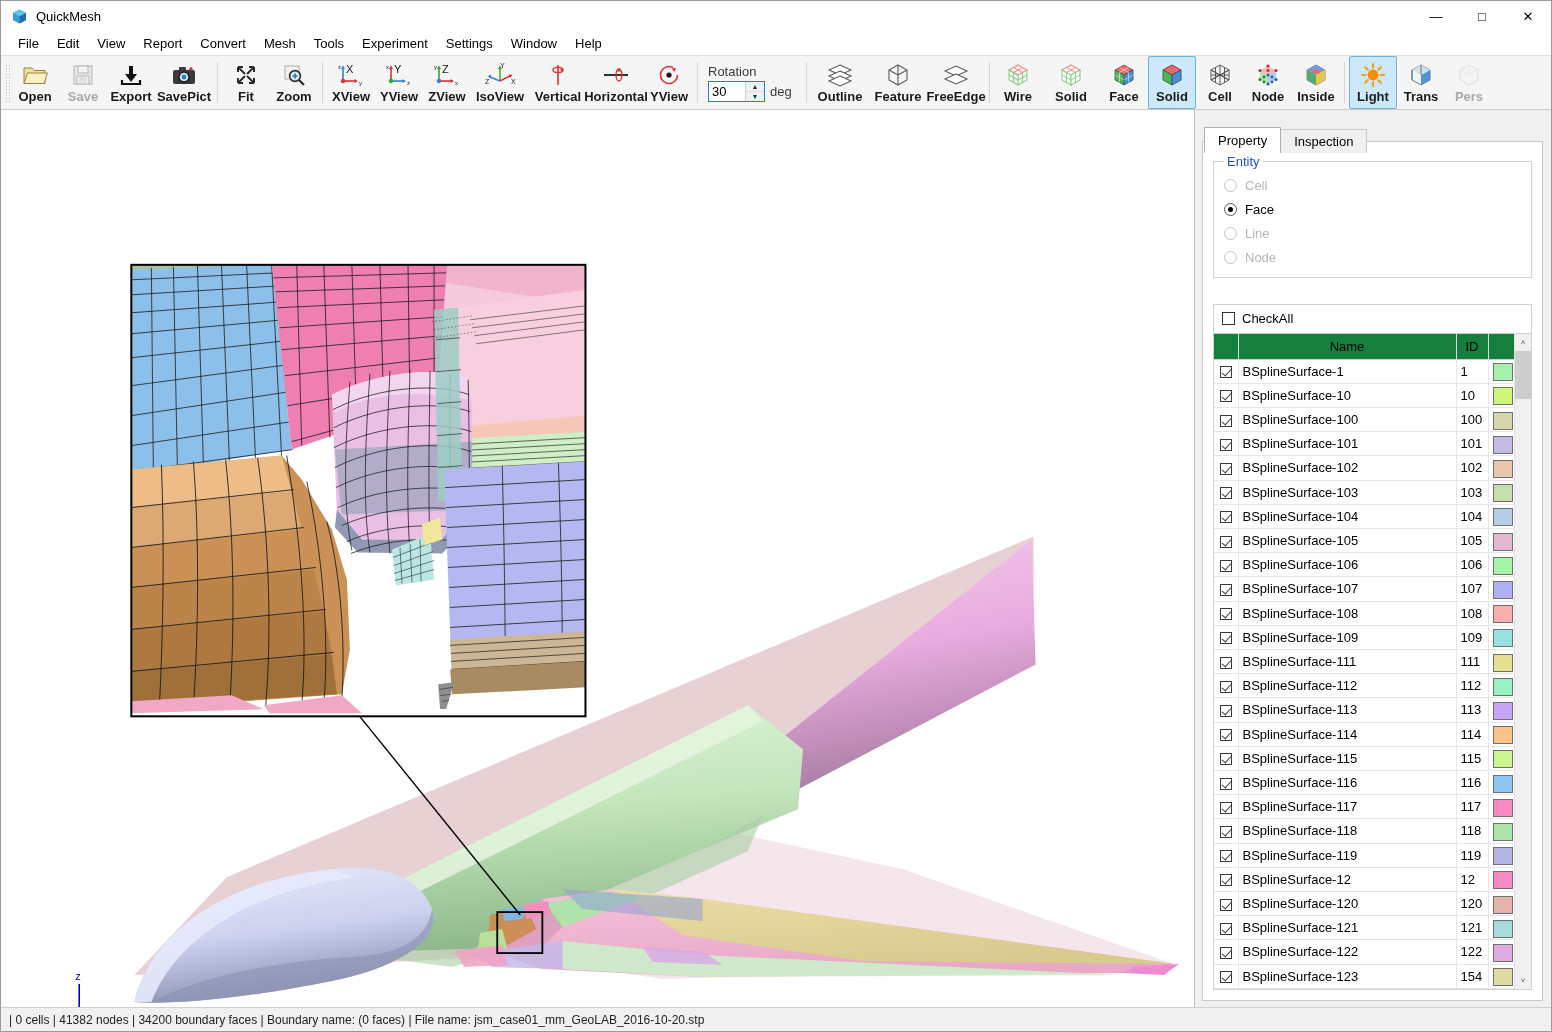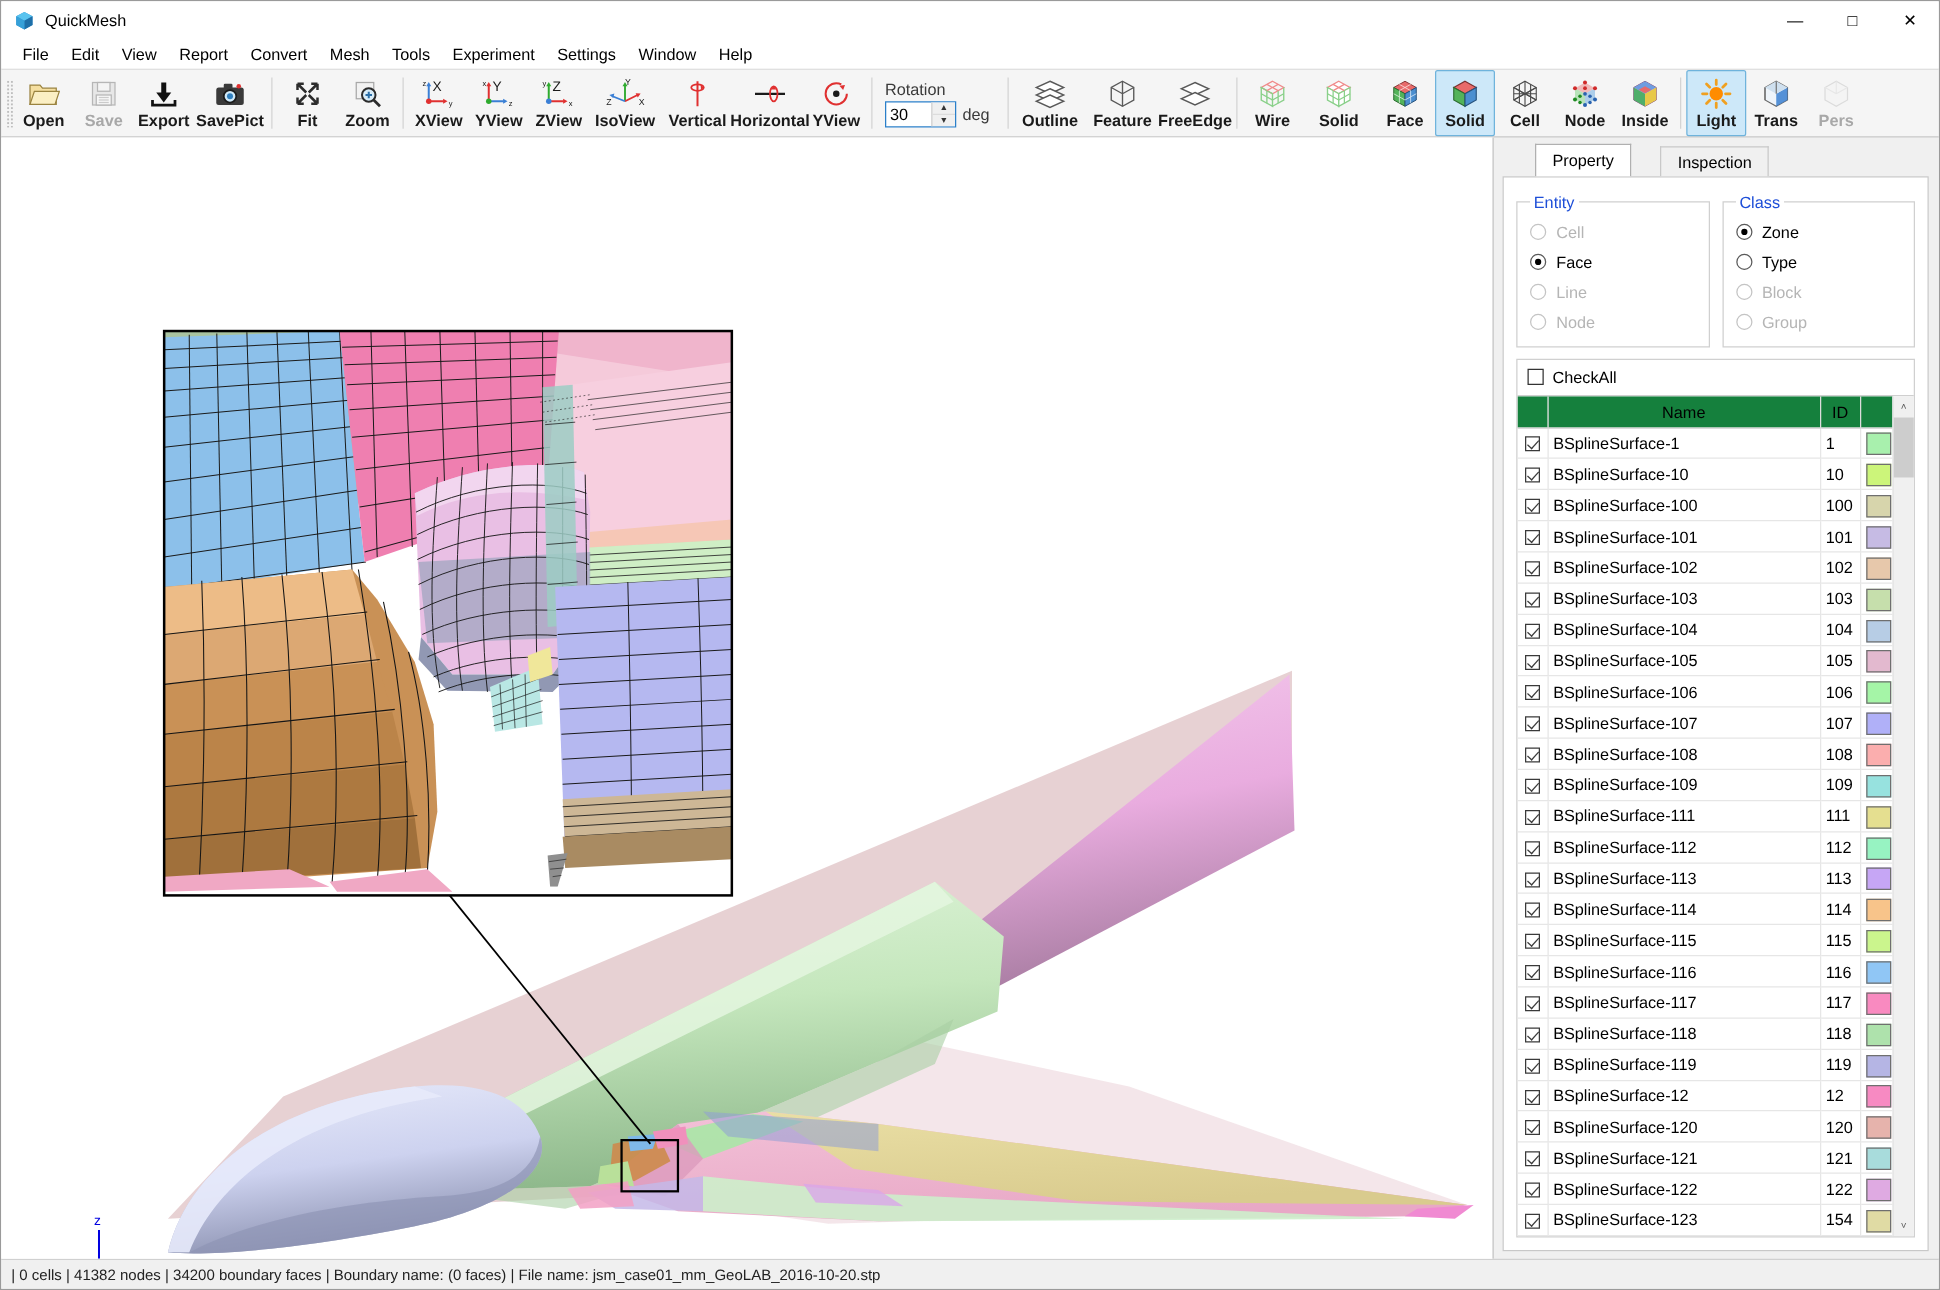--- a/index.html
+++ b/index.html
@@ -96,21 +96,21 @@
     border-right:1px solid #c0c0c0;
     position:relative; overflow:hidden;
   }
 
   
   .rpanel { width:356px; flex:0 0 356px; background:#f0f0f0; padding:7px 8px 6px 7px; display:flex; flex-direction:column;}
   .tabs { display:flex; align-items:flex-end; height:24px; padding-left:2px;}
   .tab {
     padding:4px 13px 4px 13px; font-size:13px; background:#f0f0f0;
     border:1px solid #c8c8c8; border-bottom:none; margin-right:-1px;
-    color:#000; position:relative; top:0px;margin-left:24px;
+    color:#000; position:relative; top:12px;
   }
   .tab.active { background:#ffffff; border-color:#b0b0b0; z-index:2; padding-top:5px; padding-bottom:5px;}
   .tabpane {
     flex:1 1 auto; background:#ffffff; border:1px solid #c8c8c8;
     padding:8px 10px 10px 10px; display:flex; flex-direction:column; min-height:0;
   }
   .grp-row { display:flex; gap:10px; }
   fieldset.grp {
     border:1px solid #d0d0d0; border-radius:0;
     margin:4px 0 0 0; padding:4px 8px 8px 10px; flex:1;
@@ -124,21 +124,21 @@
   }
   .radio.checked::after {
     content:""; position:absolute; left:3px; top:3px; width:5px; height:5px;
     border-radius:50%; background:#000;
   }
   .radio.dim { border-color:#c4c4c4; }
   .rlabel { font-size:13px; color:#000; }
   .rlabel.dim { color:#b5b5b5; }
 
   .listbox {
-    margin-top:9px; border:1px solid #d0d0d0; flex:1 1 auto;
+    margin-top:26px; border:1px solid #d0d0d0; flex:1 1 auto;
     display:flex; flex-direction:column; min-height:0; padding:6px 0 0 0; background:#fff;
   }
   .checkall { display:flex; align-items:center; padding:0 0 7px 8px; }
   .cb {
     width:13px; height:13px; border:1px solid #333; background:#fff;
     margin-right:7px; position:relative; flex:0 0 13px;
   }
   .checkall .lbl { font-size:13px; }
 
   .table-wrap {
@@ -907,41 +907,20 @@
                 <div class="radio-row">
                   <span class="radio dim"></span>
                   <span class="rlabel dim">Line</span>
                 </div>
                 <div class="radio-row">
                   <span class="radio dim"></span>
                   <span class="rlabel dim">Node</span>
                 </div>
               </div>
           </fieldset>
-          <fieldset class="grp">
-            <legend>Class</legend>
-            <div id="class-list">
-                <div class="radio-row">
-                  <span class="radio checked"></span>
-                  <span class="rlabel">Zone</span>
-                </div>
-                <div class="radio-row">
-                  <span class="radio"></span>
-                  <span class="rlabel">Type</span>
-                </div>
-                <div class="radio-row">
-                  <span class="radio dim"></span>
-                  <span class="rlabel dim">Block</span>
-                </div>
-                <div class="radio-row">
-                  <span class="radio dim"></span>
-                  <span class="rlabel dim">Group</span>
-                </div>
-              </div>
-          </fieldset>
         </div>
 
         <div class="listbox">
           <div class="checkall">
             <span class="cb"></span>
             <span class="lbl">CheckAll</span>
           </div>
           <div class="table-wrap">
             <table class="facetable">
               <thead>

